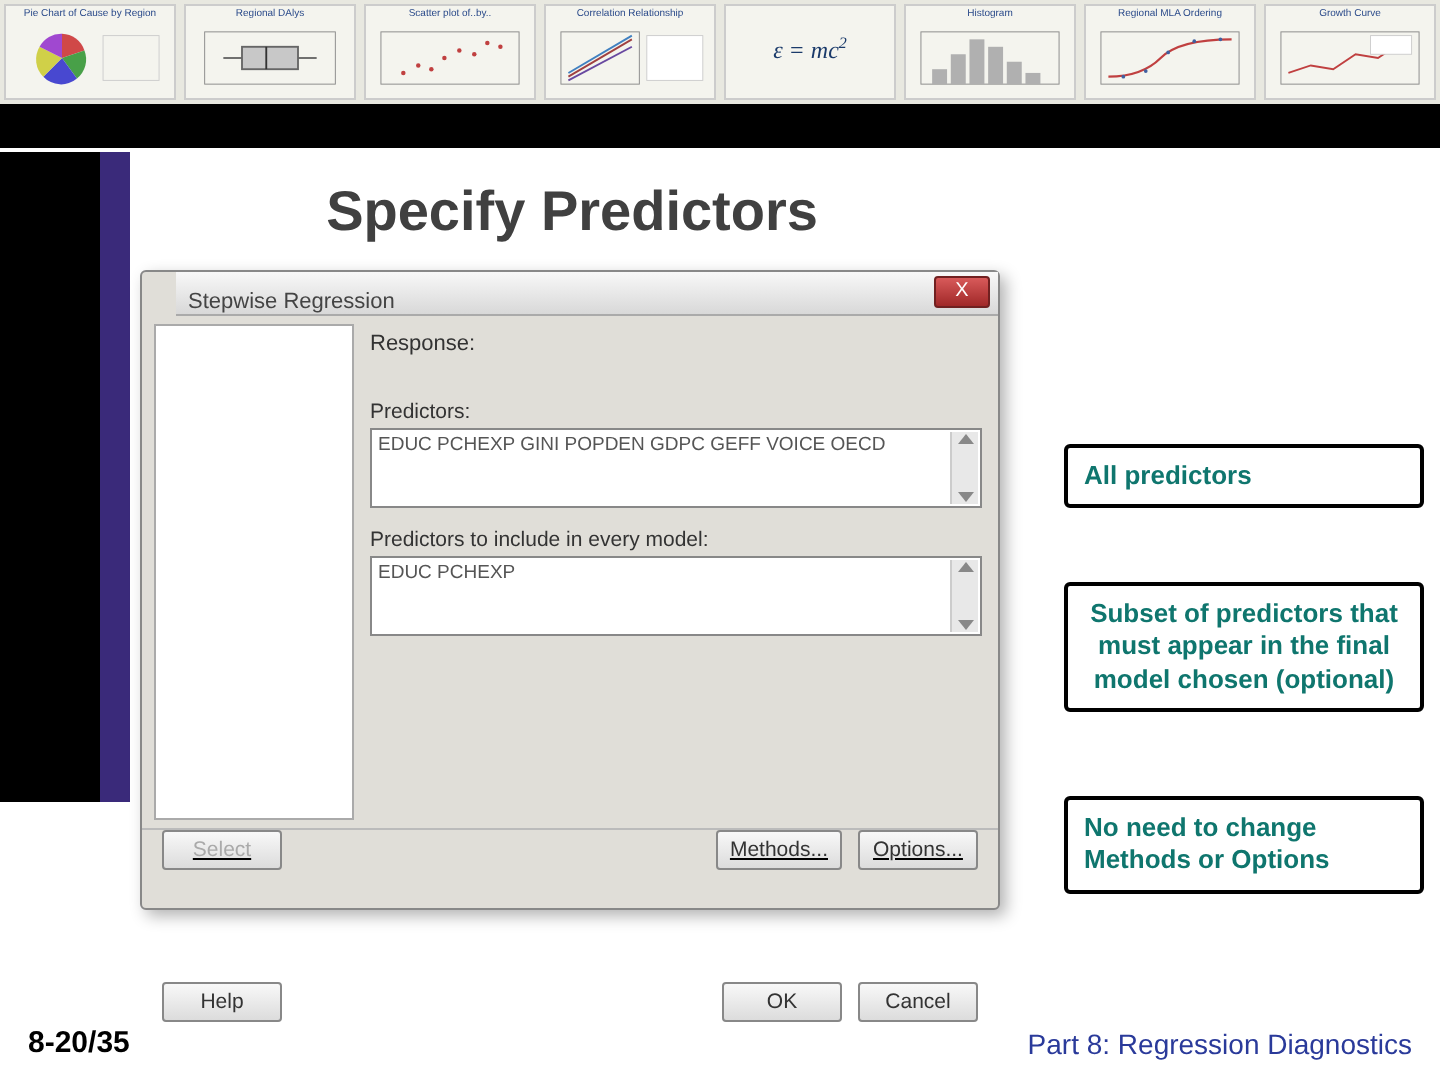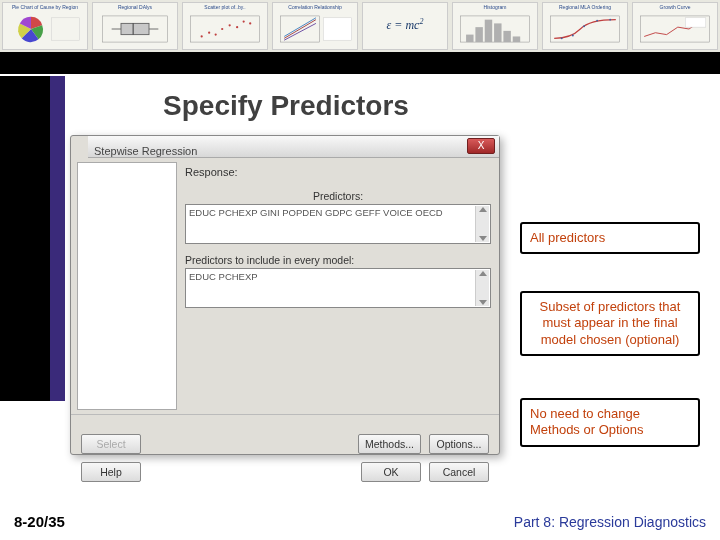--- a/index.html
+++ b/index.html
@@ -21,27 +21,27 @@
   .dlg-body { display: flex; height: 256px; }
   .dlg-left { width: 100px; background: #fff; border: 1px solid #aaa; margin: 4px 0 4px 6px; }
   .dlg-right { flex: 1; padding: 4px 8px; font-size: 10.5px; color: #333; }
   .frow { display: flex; align-items: center; margin: 4px 0; }
   .flabel { width: 70px; color: #333; font-size: 11px; }
   .finput { flex: 1; background: #fff; border: 1px solid #888; height: 17px; padding: 1px 3px; font-size: 10px; color: #555; }
   .ftext { width: 100%; background: #fff; border: 1px solid #888; height: 40px; padding: 2px 3px; font-size: 9.5px; color: #555; margin: 2px 0; position: relative; }
   .scroll-ind { position: absolute; right: 1px; top: 1px; bottom: 1px; width: 14px; background: #e8e8e8; border-left: 1px solid #ccc; }
   .scroll-ind::before { content: ""; position: absolute; left: 3px; top: 1px; border-left: 4px solid transparent; border-right: 4px solid transparent; border-bottom: 5px solid #888; }
   .scroll-ind::after { content: ""; position: absolute; left: 3px; bottom: 1px; border-left: 4px solid transparent; border-right: 4px solid transparent; border-top: 5px solid #888; }
-  .dlg-btns { height: 40px; display: flex; justify-content: flex-end; align-items: flex-end; gap: 8px; padding: 0 10px; border-top: 1px solid #bbb; }
-  .dlg-btns2 { height: 36px; display: flex; justify-content: center; align-items: center; gap: 8px; padding: 0 10px; }
+  .dlg-btns { height: 40px; display: flex; justify-content: flex-end; align-items: flex-start; gap: 8px; padding: 0 10px; border-top: 1px solid #bbb; text-decoration: underline; }
+  .dlg-btns2 { height: 36px; display: flex; justify-content: center; align-items: center; gap: 8px; padding: 0 10px; margin-top: 29px; }
   .btn { min-width: 60px; height: 20px; background: linear-gradient(#f8f8f8,#dcdcdc); border: 1px solid #888; border-radius: 2px; font-size: 10.5px; color: #333; text-align: center; line-height: 18px; cursor: pointer; padding: 0 6px; }
   .btn.disabled { color: #aaa; cursor: default; }
   .btn-left { margin-right: auto; }
   
-  .annot { position: absolute; border: 2px solid #000; background: #fff; padding: 6px 8px; font-size: 13px; font-weight: normal; color: #c2410c; border-radius: 3px; line-height: 1.25; }
+  .annot { position: absolute; border: 2px solid #000; background: #fff; padding: 6px 8px; font-size: 13px; font-weight: bold; color: #0f766e; border-radius: 3px; line-height: 1.25; margin-left: 12px; }
   .a1 { left: 520px; top: 222px; width: 180px; }
   .a2 { left: 520px; top: 291px; width: 180px; text-align: center; }
   .a3 { left: 520px; top: 398px; width: 180px; }
   
   .footer-l { position: absolute; left: 14px; bottom: 10px; font-size: 15px; font-weight: bold; color: #000; }
   .footer-r { position: absolute; right: 14px; bottom: 10px; font-size: 14px; color: #2a3a9a; }
 </style>
 </head>
 <body>
 
@@ -140,21 +140,21 @@
   <div class="dlg-bar">
     <span>Stepwise Regression</span>
     <div class="dlg-close">X</div>
   </div>
   <div class="dlg-body">
     <div class="dlg-left"></div>
     <div class="dlg-right">
       <div class="frow">
         <span class="flabel">Response:</span>
       </div>
-      <div style="margin-top:12px;text-align:center;">Predictors:</div>
+      <div style="margin-top:22px;">Predictors:</div>
       <div class="ftext">
         <span>EDUC PCHEXP GINI POPDEN GDPC GEFF VOICE OECD</span>
         <div class="scroll-ind"></div>
       </div>
       <div style="margin-top:10px;">Predictors to include in every model:</div>
       <div class="ftext">
         <span>EDUC PCHEXP</span>
         <div class="scroll-ind"></div>
       </div>
     </div>

